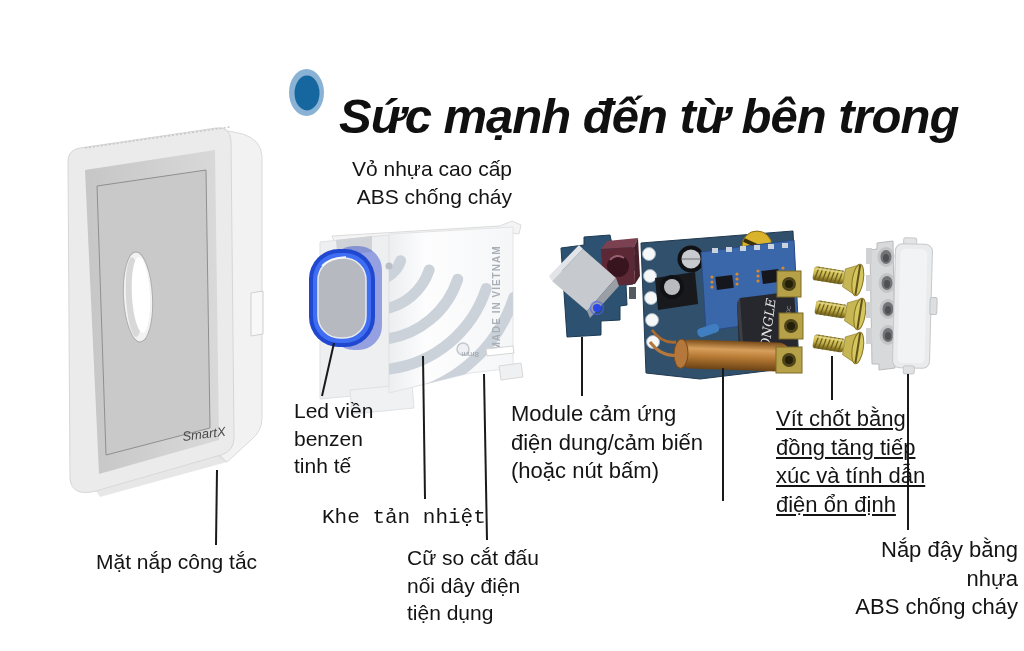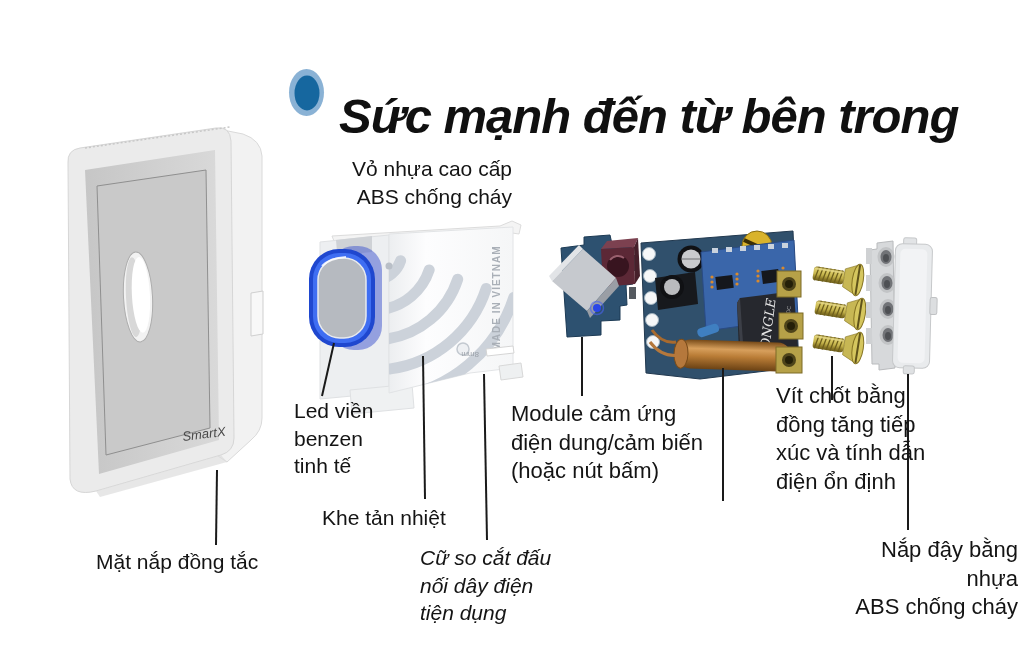--- a/index.html
+++ b/index.html
@@ -14,26 +14,26 @@
     transform:translate(-50%,-50%); border-radius:50%; background:#16679f; }
   .title-row h1 { font-size:49px; font-weight:700; font-style:italic; letter-spacing:-1px;
     color:#101010; white-space:nowrap; line-height:1;margin-top:48px; }
 
   .callout { position:absolute; color:#141414; white-space:pre-line; line-height:1.32; }
   .fs21 { font-size:21px; }
   .fs18 { font-size:22px; line-height:1.3; }
 
   #label-housing   { left:330px; top:146px; width:182px; text-align:right;margin-top:9px; }
   #label-led       { left:294px; top:397px; }
-  #label-heatsink  { left:322px; top:504px; }
+  #label-heatsink  { left:322px; top:504px;font-family:Liberation Mono, monospace; }
   #label-faceplate { left:96px;  top:548px; }
-  #label-wire-guide{ left:420px; top:544px;font-style:italic; }
+  #label-wire-guide{ left:407px; top:544px; }
   #label-sensor    { left:511px; top:400px; }
   #label-chip      { left:653px; top:508px; }
-  #label-screws    { left:776px; top:382px; }
+  #label-screws    { left:776px; top:405px;text-decoration:underline; }
   #label-cover     { left:838px; top:536px; width:180px; text-align:right; }
 </style>
 </head>
 <body>
 
 <div class="stage">
 
   <svg class="art" width="1024" height="651" viewBox="0 0 1024 651">
     <defs>
       <linearGradient id="brassGrad" x1="0" y1="0" x2="0" y2="1">
@@ -268,21 +268,21 @@
     </span>
     <h1>Sức mạnh đến từ bên trong</h1>
   </div>
 
   <div id="label-housing" class="callout fs21">Vỏ nhựa cao cấp
 ABS chống cháy</div>
   <div id="label-led" class="callout fs21">Led viền
 benzen
 tinh tế</div>
   <div id="label-heatsink" class="callout fs21">Khe tản nhiệt</div>
-  <div id="label-faceplate" class="callout fs21">Mặt nắp đồng tắc</div>
+  <div id="label-faceplate" class="callout fs21">Mặt nắp công tắc</div>
   <div id="label-wire-guide" class="callout fs21">Cữ so cắt đấu
 nối dây điện
 tiện dụng</div>
   <div id="label-sensor" class="callout fs18">Module cảm ứng
 điện dung/cảm biến
 (hoặc nút bấm)</div>
   <div id="label-screws" class="callout fs18">Vít chốt bằng
 đồng tăng tiếp
 xúc và tính dẫn
 điện ổn định</div>

